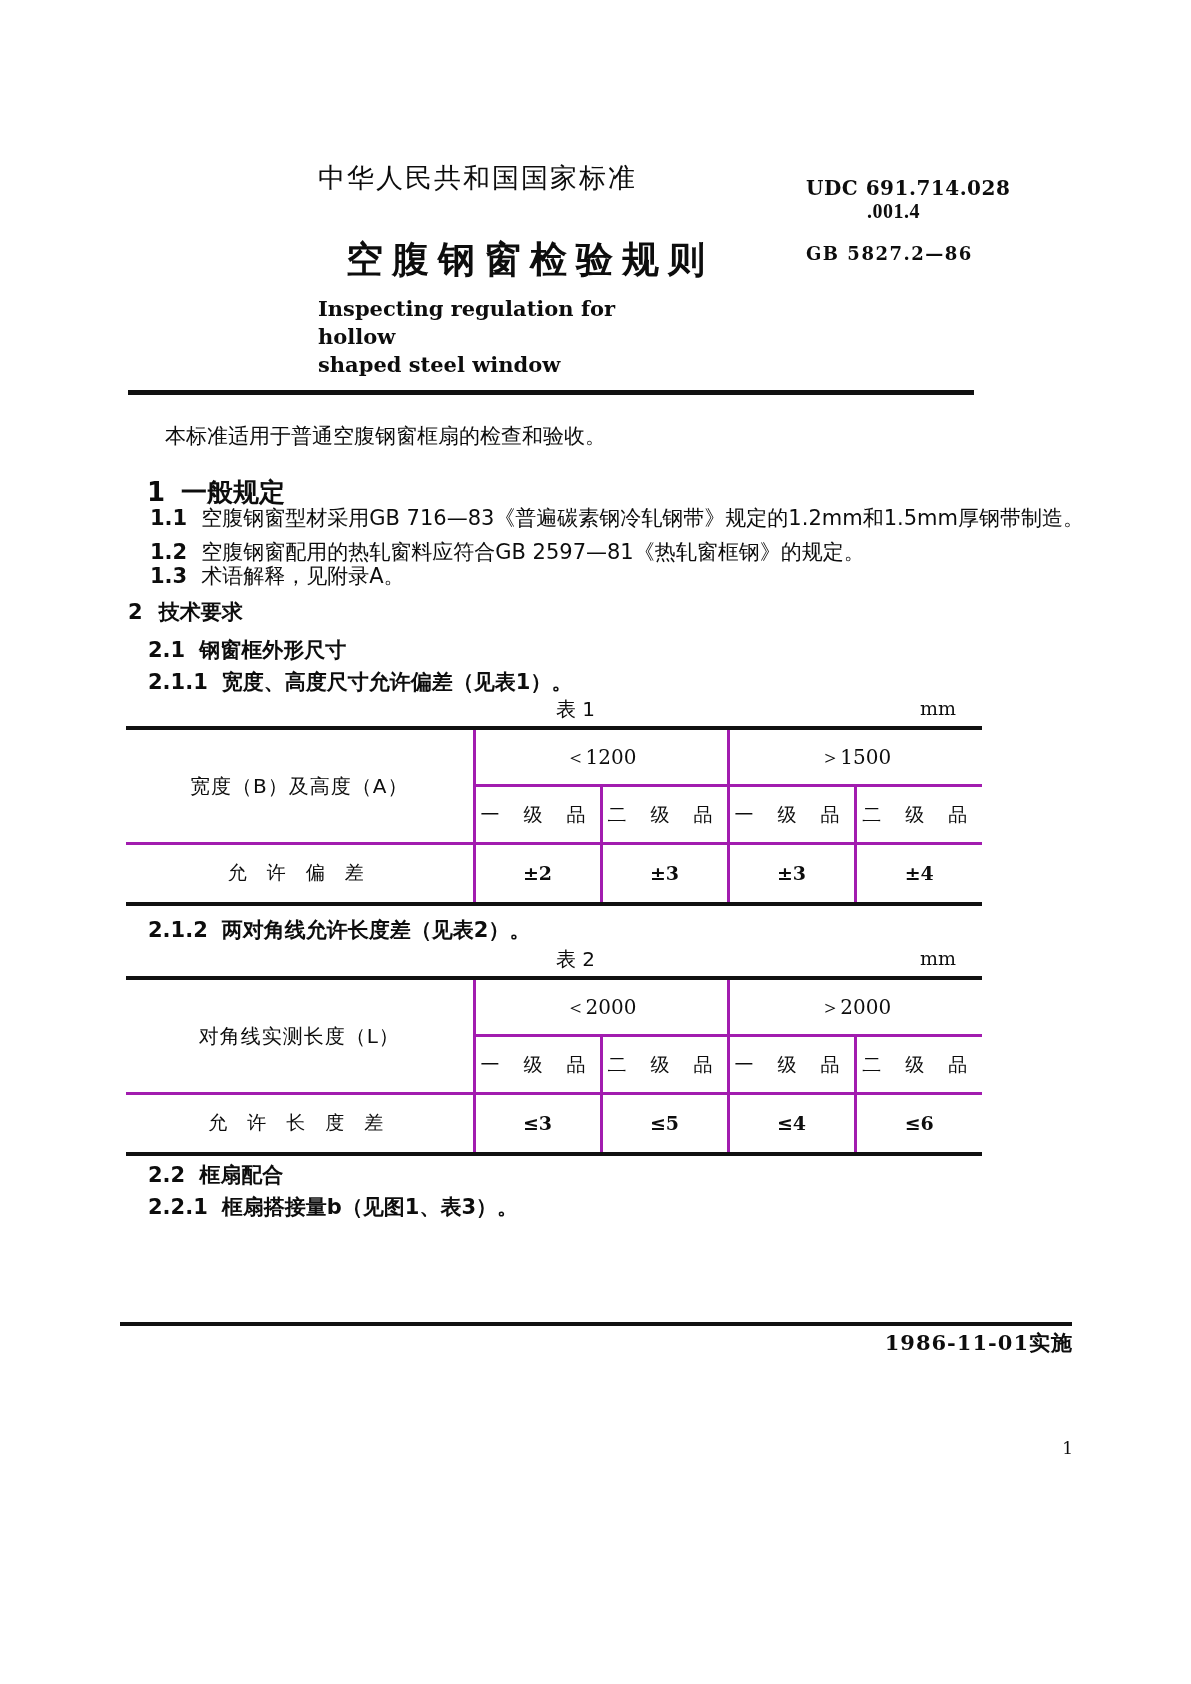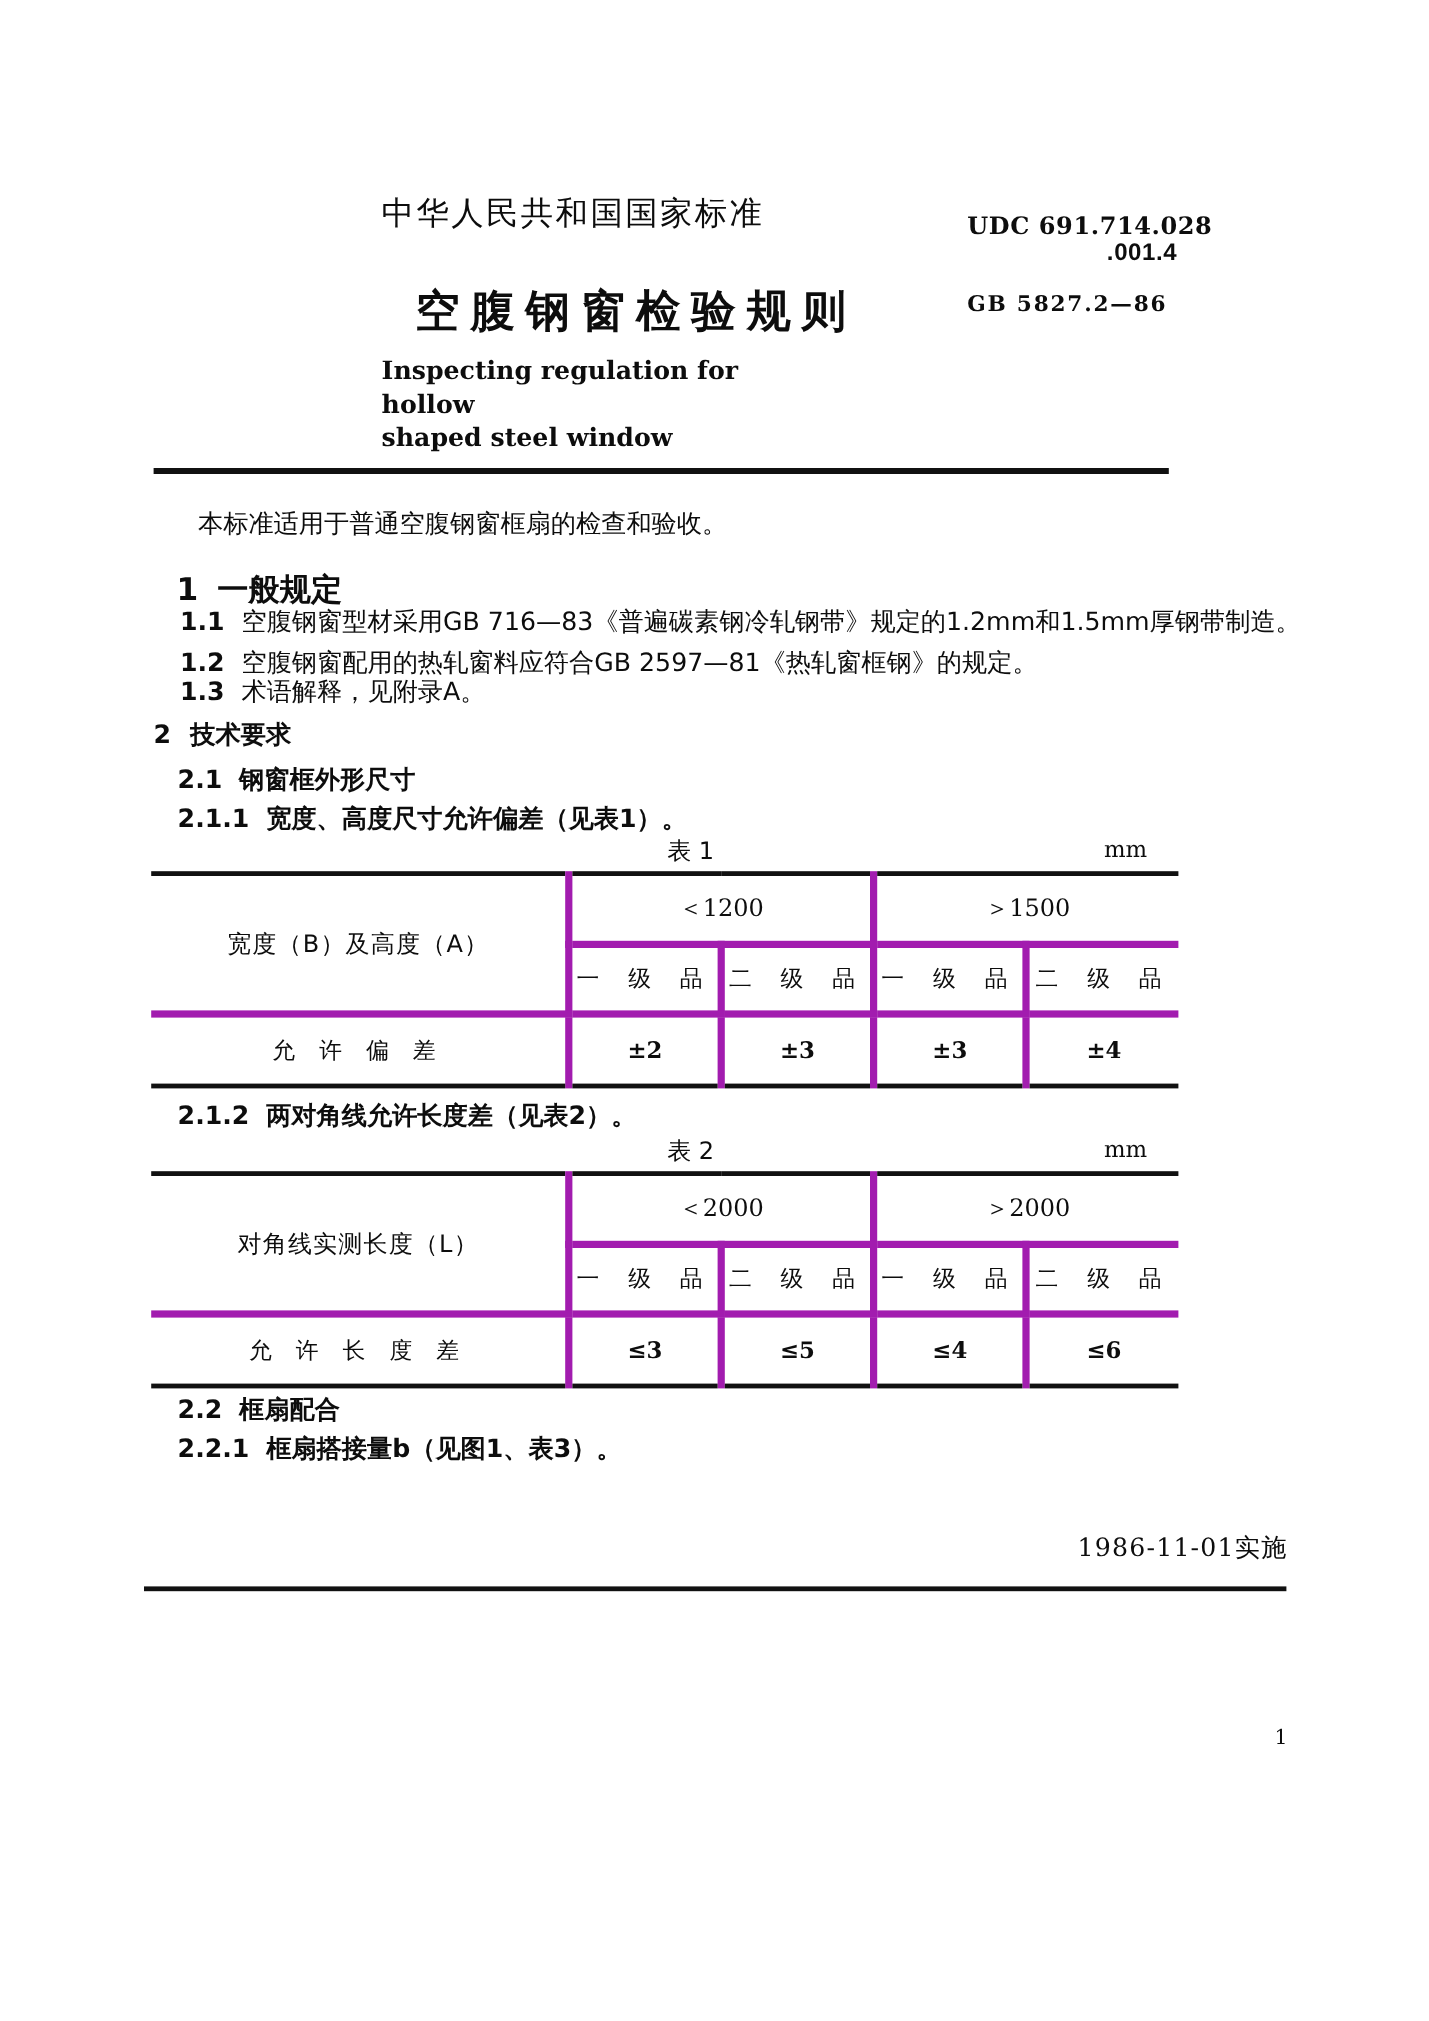--- a/index.html
+++ b/index.html
@@ -65,22 +65,22 @@
     font-weight: bold;
     font-size: 20px;
     letter-spacing: 0.5px;
     white-space: nowrap;
   }
   .udc-2 {
     position: absolute;
     left: 806px;
     top: 200px;
     width: 175px;
-    text-align: right;
-    font-family: Liberation Sans, sans-serif;
+    text-align: center;
+    font-family: Liberation Serif, serif;
     font-weight: bold;
     font-size: 20px;
     letter-spacing: 0.5px;
   }
   .gbno {
     position: absolute;
     left: 806px;
     top: 243px;
     font-family: "DejaVu Serif", "Liberation Serif", serif;
     font-weight: bold;
@@ -149,21 +149,21 @@
     font-size: 19px;
     font-family: "DejaVu Serif","Liberation Serif",serif;
   }
   table.gb {
     position: absolute;
     border-collapse: collapse;
     table-layout: fixed;
     font-size: 19px;
   }
   table.gb td {
-    border: 6px solid #a21caf;
+    border: 3px solid #a21caf;
     text-align: center;
     vertical-align: middle;
     padding: 0;
   }
   table.gb .outer-top    { border-top: 4px solid #111; }
   table.gb .outer-bottom { border-bottom: 4px solid #111; }
   table.gb .noleft  { border-left: 0; }
   table.gb .noright { border-right: 0; }
   .thickmid { border-top: 2px solid #111 !important; }
   .hdr-label {
@@ -180,23 +180,23 @@
     position: absolute;
     left: 122px;
     top: 1341px;
     font-size: 21px;
     font-weight: bold;
     white-space: nowrap;
   }
   .foot-right {
     position: absolute;
     right: 118px;
-    top: 1276px;
+    top: 1329px;
     font-size: 21px;
-    font-weight: normal;
+    font-weight: bold;
     white-space: nowrap;
   }
   .pageno {
     position: absolute;
     right: 118px;
     top: 1438px;
     font-family: "DejaVu Serif","Liberation Serif",serif;
     font-size: 17px;
   }
   .mono-date { font-family: "DejaVu Serif","Liberation Serif",serif; letter-spacing: 1px; }

